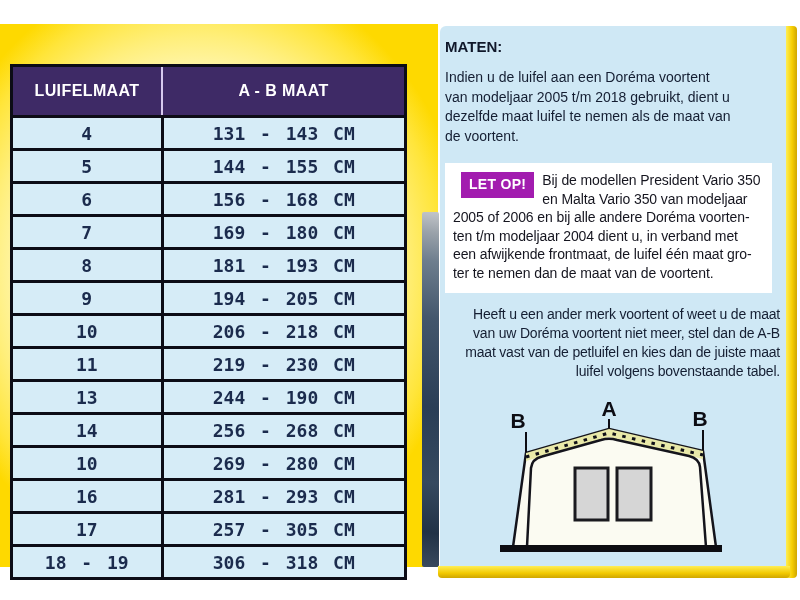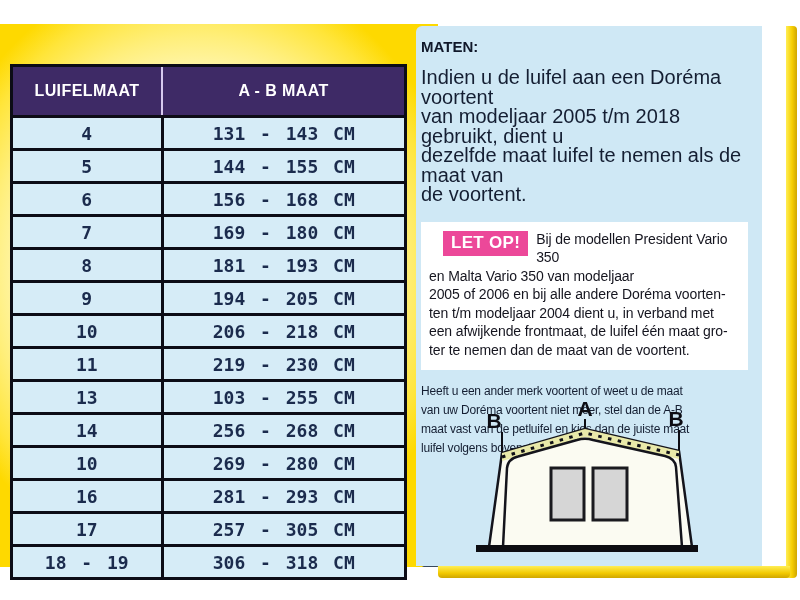--- a/index.html
+++ b/index.html
@@ -36,39 +36,39 @@
   .photo-strip{
     position:absolute;left:422px;top:212px;width:17px;height:355px;
     background:linear-gradient(188deg,
       #c3c6ca 0%, #9aa2aa 6%, #6e7e8e 14%, #43566c 30%,
       #2b3e56 55%, #36495f 76%, #223246 90%, #3a4a5e 100%);
     border-radius:2px;
   }
 
   
   .right-panel{
-    position:absolute;left:416px;top:26px;width:346px;height:540px;
+    position:absolute;left:440px;top:26px;width:346px;height:540px;
     background:#cfe8f5;border-top-left-radius:6px;
   }
   .right-inner{position:relative;width:100%;height:100%;padding:12px 6px 0 5px;box-sizing:border-box;color:#141e32;}
   .maten-title{font-size:15px;font-weight:bold;color:#10182a;margin:0 0 13px 0;}
   .para{margin:0;white-space:pre-line;}
-  .para1{font-size:20px;line-height:19.5px;margin-bottom:17px;}
+  .para1{font-size:14px;line-height:19.5px;margin-bottom:17px;}
   .letop-box{
     background:#ffffff;margin:0 8px 12px 0;padding:8px 6px 10px 8px;
     font-size:14px;line-height:18.6px;color:#15151f;letter-spacing:-.1px;
     overflow:hidden;
   }
   .letop-badge{
-    float:left;background:#ec4899;color:#ffffff;
-    font-size:17px;font-weight:bold;letter-spacing:.3px;
-    padding:3px 8px 4px 8px;margin:1px 8px 4px 14px;
+    float:left;background:#a21caf;color:#ffffff;
+    font-size:14px;font-weight:bold;letter-spacing:.3px;
+    padding:3px 8px 4px 8px;margin:1px 8px 4px 8px;
   }
   .letop-text{white-space:pre-line;}
-  .para2{font-size:12px;line-height:19px;letter-spacing:-.2px;}
+  .para2{font-size:14px;line-height:19px;letter-spacing:-.2px;text-align:right;}
 
   
   .tent-diagram{position:absolute;left:38px;top:370px;width:284px;height:167px;}
   .tent-diagram text{font-family:"Liberation Sans",sans-serif;font-weight:bold;font-size:21px;fill:#0d0d14;}
 
   
   .right-border{
     position:absolute;left:786px;top:26px;width:11px;height:552px;
     background:linear-gradient(to right,#ffee55 0%,#f6ce00 55%,#cfa600 100%);
     border-radius:0 4px 4px 0;
@@ -120,21 +120,21 @@
           <tr>
             <td>10</td>
             <td>206 - 218 CM</td>
           </tr>
           <tr>
             <td>11</td>
             <td>219 - 230 CM</td>
           </tr>
           <tr>
             <td>13</td>
-            <td>103 - 255 CM</td>
+            <td>244 - 190 CM</td>
           </tr>
           <tr>
             <td>14</td>
             <td>256 - 268 CM</td>
           </tr>
           <tr>
             <td>10</td>
             <td>269 - 280 CM</td>
           </tr>
           <tr>

